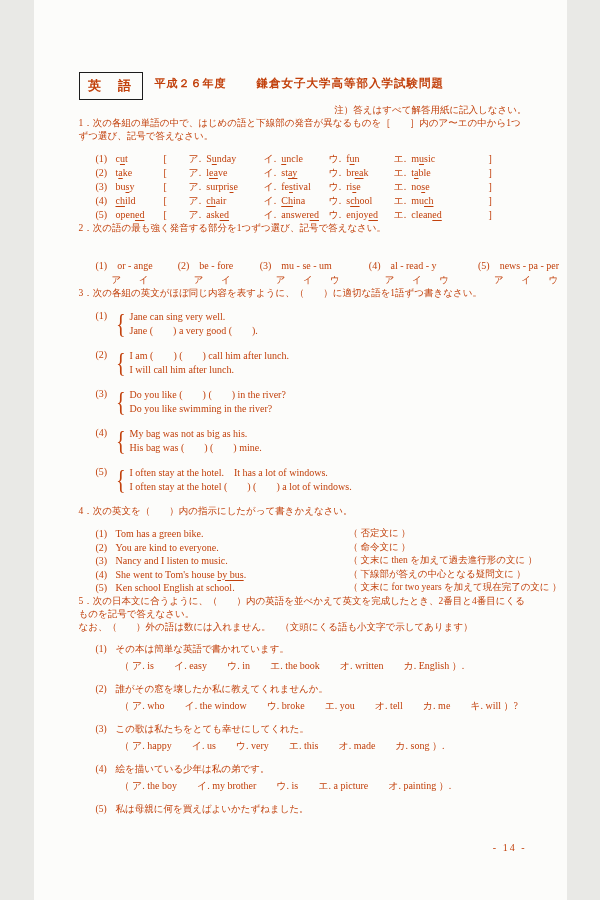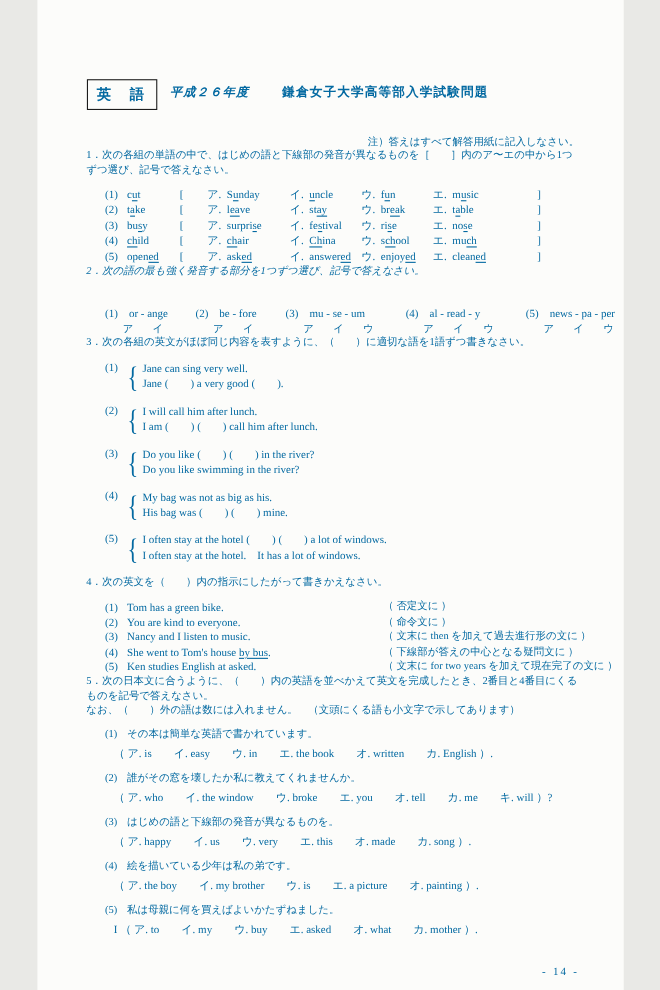--- a/index.html
+++ b/index.html
@@ -3,65 +3,65 @@
 <meta charset="utf-8">
 <style>
   html,body{margin:0;padding:0;background:#e9e9e6;}
   .page{
     position:relative;
     width:533px;height:900px;
     margin:0 auto;
     background:#fcfcfa;
     box-sizing:border-box;
     padding:72px 40px 0 45px;
-    color:#0369a1;
+    color:#c2410c;
     font-family:"Liberation Serif","DejaVu Serif",serif;
     overflow:hidden;
   }
   .hdr{display:flex;align-items:flex-start;}
   .subject-box{
     width:62px;height:26px;border:1.7px solid #1c1c1c;
     display:flex;align-items:center;justify-content:center;
     font-size:13px;font-weight:600;letter-spacing:2px;flex:0 0 auto;
   }
-  .year{margin-left:12px;margin-top:4px;font-size:11px;font-weight:600;letter-spacing:1px;font-style:italic;}
+  .year{margin-left:12px;margin-top:4px;font-size:11px;font-weight:600;letter-spacing:1px;}
   .title{margin-left:30px;margin-top:4px;font-size:11.5px;font-weight:700;letter-spacing:1px;}
-  .note{margin-top:23px;text-align:right;font-size:9.5px;}
+  .note{margin-top:4px;text-align:right;font-size:9.5px;}
   p.jp{margin:0;font-size:9.5px;line-height:13px;}
   .q1h{margin-top:15px;}
   .rows{margin-top:9px;margin-left:17px;font-size:10px;}
   .q1row{display:flex;line-height:14px;white-space:nowrap;}
   .c-num{flex:0 0 20px;}
   .c-word{flex:0 0 48px;}
   .c-open{flex:0 0 25px;}
   .c-opt{display:inline-block;}
   .c-o0{flex:0 0 75px;}
   .c-o1{flex:0 0 65px;}
   .c-o2{flex:0 0 65px;}
   .c-o3{flex:0 0 95px;}
   .kana-label{margin-right:5px;}
   .ul{text-decoration:underline;text-underline-offset:2px;}
-  .q2h{margin-top:16px;font-style:italic;}
+  .q2h{margin-top:16px;}
   .q2items{display:flex;margin-top:24px;margin-left:17px;font-size:10px;}
   .q2item{margin-right:25px;white-space:nowrap;}
   .q2kana{padding-left:16px;letter-spacing:4px;margin-top:1px;font-size:9.5px;}
   .q3h{margin-top:16px;}
   .q3items{margin-top:10px;margin-left:17px;font-size:10px;}
   .q3item{display:flex;margin-bottom:11px;}
   .q3brace{flex:0 0 14px;font-size:27px;font-weight:400;line-height:28px;transform:scaleX(.75);transform-origin:left center;}
   .q3lines div{line-height:14px;white-space:pre;}
   .q4h{margin-top:14px;}
   .q4rows{margin-top:9px;margin-left:17px;font-size:10px;}
   .q4row{display:flex;line-height:13.5px;white-space:nowrap;}
   .q4left{flex:0 0 253px;display:flex;}
   .q4right{font-size:9.5px;}
   .q5h{margin-top:17px;}
   .q5items{margin-top:9px;margin-left:17px;}
   .q5jp{display:flex;font-size:9.5px;line-height:13px;}
-  .q5en{margin-left:8px;margin-top:3px;margin-bottom:10px;font-size:10px;white-space:nowrap;}
+  .q5en{margin-left:24px;margin-top:3px;margin-bottom:10px;font-size:10px;white-space:nowrap;}
   .footer{margin-top:26px;text-align:right;font-size:10px;letter-spacing:2px;}
 </style>
 </head>
 <body>
 
 <div class="page">
 
   <div class="hdr">
     <div class="subject-box">
       <span>英　語</span>
@@ -162,22 +162,22 @@
           <span class="q3brace">{</span>
           <span class="q3lines">
             <div>Jane can sing very well.</div>
             <div>Jane (　　) a very good (　　).</div>
           </span>
         </div>
         <div class="q3item">
           <span class="c-num">(2)</span>
           <span class="q3brace">{</span>
           <span class="q3lines">
+            <div>I am (　　) (　　) call him after lunch.</div>
             <div>I will call him after lunch.</div>
-            <div>I am (　　) (　　) call him after lunch.</div>
           </span>
         </div>
         <div class="q3item">
           <span class="c-num">(3)</span>
           <span class="q3brace">{</span>
           <span class="q3lines">
             <div>Do you like (　　) (　　) in the river?</div>
             <div>Do you like swimming in the river?</div>
           </span>
         </div>
@@ -186,22 +186,22 @@
           <span class="q3brace">{</span>
           <span class="q3lines">
             <div>My bag was not as big as his.</div>
             <div>His bag was (　　) (　　) mine.</div>
           </span>
         </div>
         <div class="q3item">
           <span class="c-num">(5)</span>
           <span class="q3brace">{</span>
           <span class="q3lines">
+            <div>I often stay at the hotel.　It has a lot of windows.</div>
             <div>I often stay at the hotel (　　) (　　) a lot of windows.</div>
-            <div>I often stay at the hotel.　It has a lot of windows.</div>
           </span>
         </div>
       </div>
   </section>
 
   <section>
     <p class="jp q4h">4．次の英文を（　　）内の指示にしたがって書きかえなさい。</p>
     <div class="q4rows" id="q4-items">
         <div class="q4row">
           <span class="q4left">
@@ -227,21 +227,21 @@
         <div class="q4row">
           <span class="q4left">
             <span class="c-num">(4)</span>
             <span><span>She went to Tom's house </span><span class="ul">by bus</span><span>.</span></span>
           </span>
           <span class="q4right">（ 下線部が答えの中心となる疑問文に ）</span>
         </div>
         <div class="q4row">
           <span class="q4left">
             <span class="c-num">(5)</span>
-            <span><span>Ken studies English at asked.</span></span>
+            <span><span>Ken school English at school.</span></span>
           </span>
           <span class="q4right">（ 文末に for two years を加えて現在完了の文に ）</span>
         </div>
       </div>
   </section>
 
   <section>
     <p class="jp q5h">5．次の日本文に合うように、（　　）内の英語を並べかえて英文を完成したとき、2番目と4番目にくるものを記号で答えなさい。</p>
     <p class="jp">なお、（　　）外の語は数には入れません。　（文頭にくる語も小文字で示してあります）</p>
     <div class="q5items" id="q5-items">
@@ -255,36 +255,35 @@
         <div class="q5item">
           <div class="q5jp">
             <span class="c-num">(2)</span>
             <span>誰がその窓を壊したか私に教えてくれませんか。</span>
           </div>
           <div class="q5en">（ ア. who　　イ. the window　　ウ. broke　　エ. you　　オ. tell　　カ. me　　キ. will ）?</div>
         </div>
         <div class="q5item">
           <div class="q5jp">
             <span class="c-num">(3)</span>
-            <span>はじめの語と下線部の発音が異なるものを。</span>
+            <span>この歌は私たちをとても幸せにしてくれた。</span>
           </div>
           <div class="q5en">（ ア. happy　　イ. us　　ウ. very　　エ. this　　オ. made　　カ. song ）.</div>
         </div>
         <div class="q5item">
           <div class="q5jp">
             <span class="c-num">(4)</span>
             <span>絵を描いている少年は私の弟です。</span>
           </div>
           <div class="q5en">（ ア. the boy　　イ. my brother　　ウ. is　　エ. a picture　　オ. painting ）.</div>
         </div>
         <div class="q5item">
           <div class="q5jp">
             <span class="c-num">(5)</span>
             <span>私は母親に何を買えばよいかたずねました。</span>
           </div>
-          <div class="q5en">I （ ア. to　　イ. my　　ウ. buy　　エ. asked　　オ. what　　カ. mother ）.</div>
         </div>
       </div>
   </section>
 
   <div class="footer">- 14 -</div>
 
 </div>
 
 </body></html>

